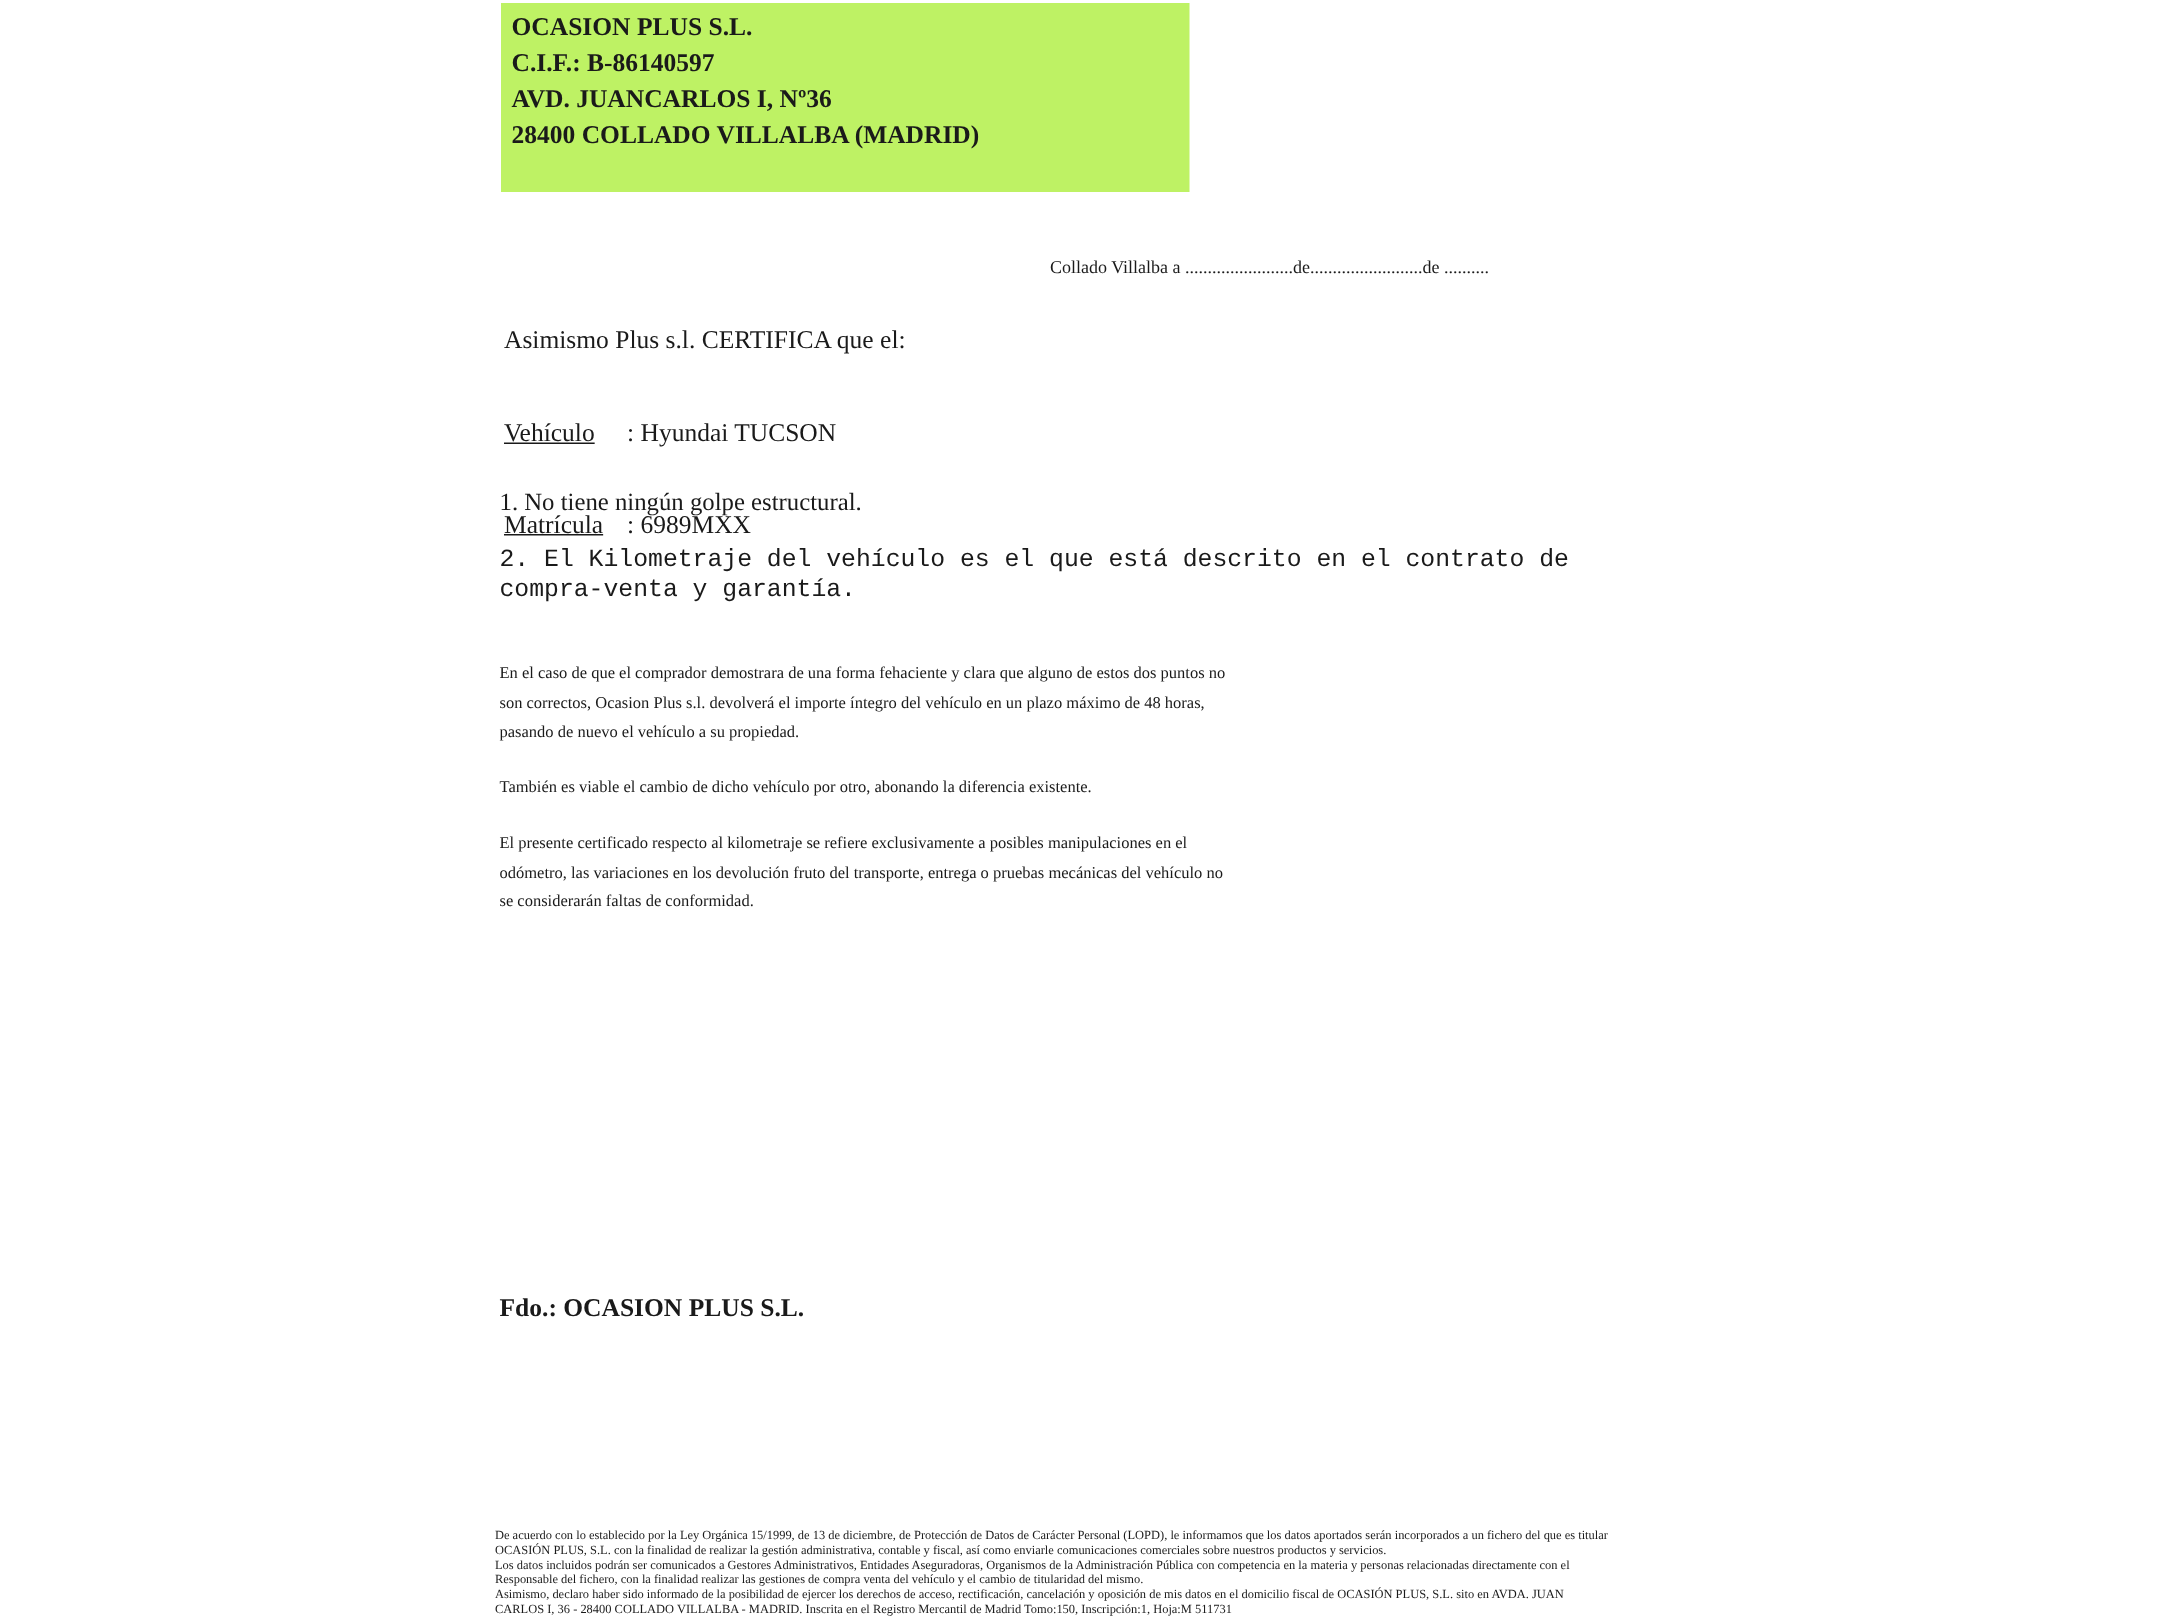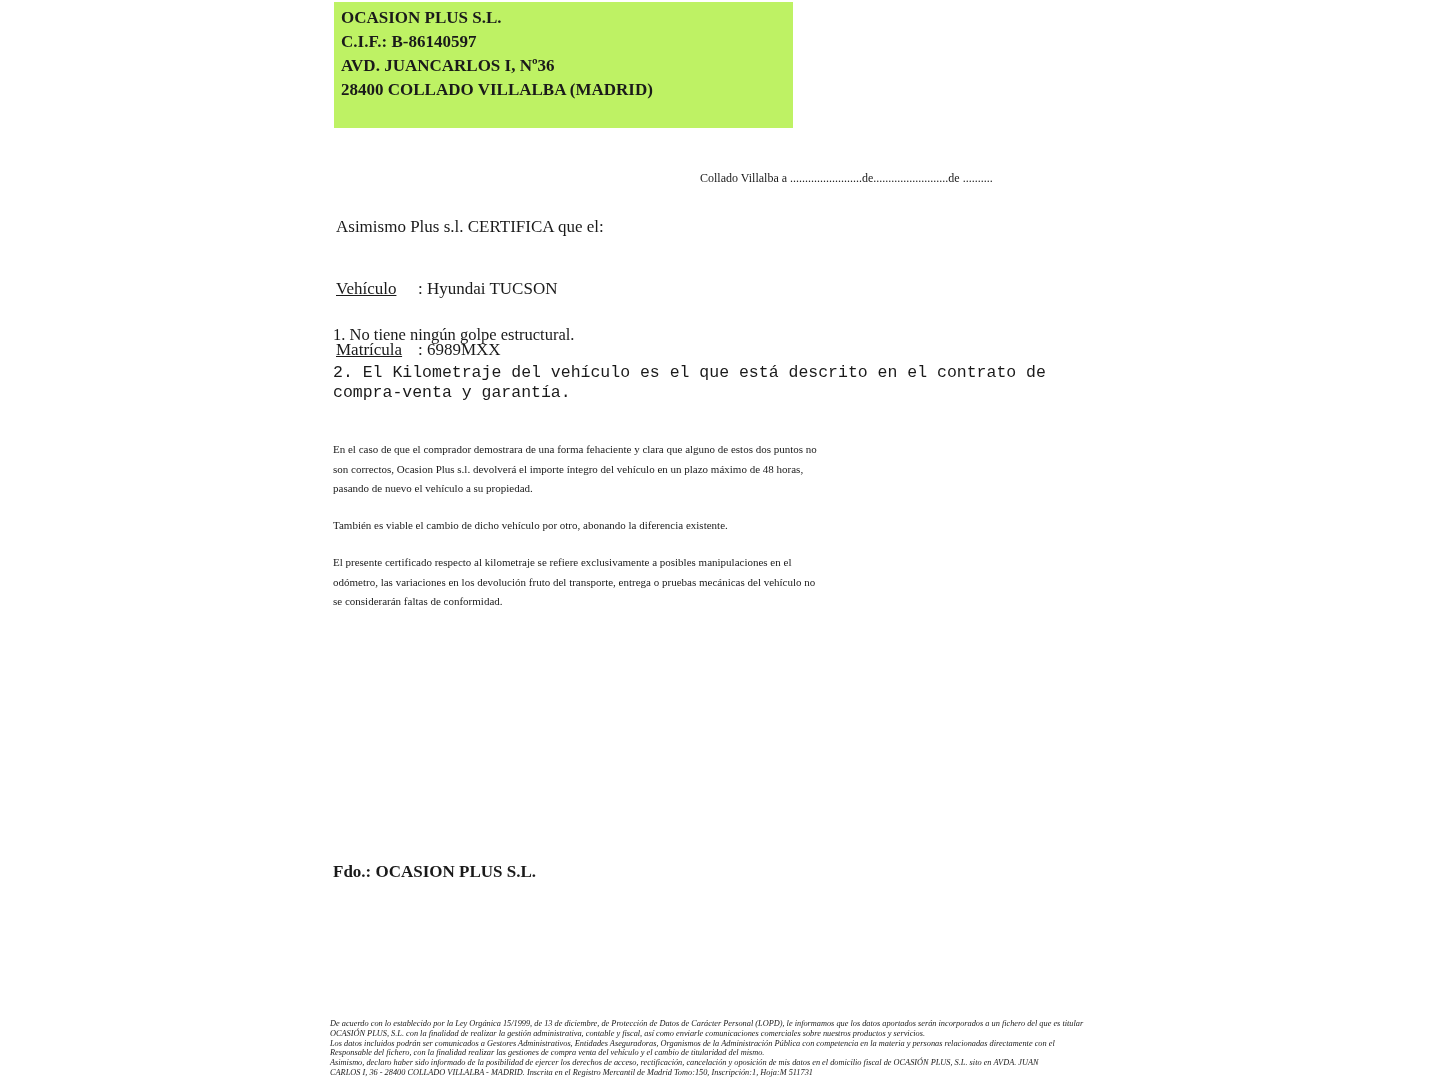--- a/index.html
+++ b/index.html
@@ -81,21 +81,20 @@
     font-weight: bold;
   }
   .legal-footer {
     position: absolute;
     left: 330px;
     top: 1019px;
     width: 778px;
     font-size: 8.3px;
     line-height: 9.8px;
     white-space: pre-line;
-    font-style: italic;
   }
 </style>
 </head>
 <body>
 
 <div class="company-box">
   <div>OCASION PLUS S.L.</div>
   <div>C.I.F.: B-86140597</div>
   <div>AVD. JUANCARLOS I, Nº36</div>
   <div>28400 COLLADO VILLALBA (MADRID)</div>

